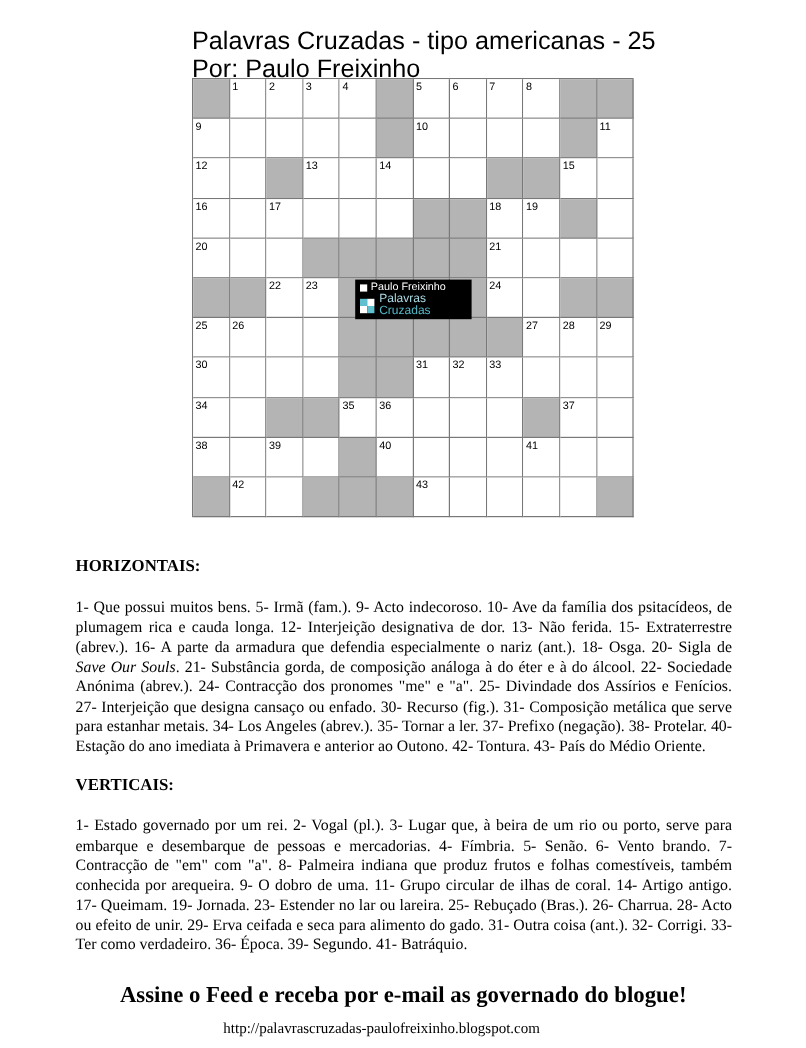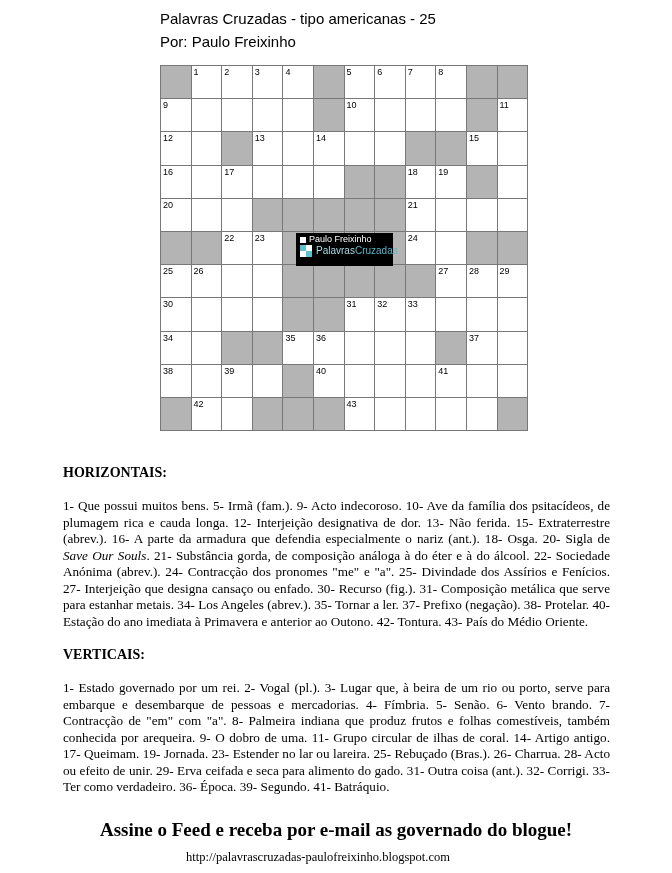--- a/index.html
+++ b/index.html
@@ -1,22 +1,22 @@
 <!DOCTYPE html>
 <html><head>
 <meta charset="utf-8">
 <style>
   * { margin:0; padding:0; box-sizing:border-box; }
   html,body { background:#ffffff; }
   .page {
     position:relative; width:672px; height:873px; background:#fff;
     font-family:"Liberation Serif", serif; color:#000; overflow:hidden;
   }
-  .title-block { position:absolute; left:160px; top:7px;
-    font-family:"Liberation Sans", sans-serif; font-size:15px; line-height:23px; }
+  .title-block { position:absolute; left:160px; top:23px;
+    font-family:"Liberation Sans", sans-serif; font-size:21px; line-height:23px; }
   
   .grid {
     position:absolute; left:160px; top:65px;
     display:grid; grid-template-columns:repeat(12, 30.6px); grid-auto-rows:33.2px;
     border-top:1px solid #787878; border-left:1px solid #787878;
     background:#fff;
   }
   .cell { position:relative; border-right:1px solid #787878; border-bottom:1px solid #787878; background:#fff; }
   .cell.block { background:#b4b4b4; }
   .cell .num {
@@ -30,21 +30,21 @@
     font-family:"Liberation Sans", sans-serif;
   }
   .logo-top { display:flex; align-items:center; gap:3px; }
   .logo-top .name { color:#fff; font-size:9px; line-height:9px; white-space:nowrap; }
   .sq { width:6px; height:6px; background:#fff; display:inline-block; flex:0 0 auto; }
   .logo-bottom { display:flex; gap:4px; align-items:center; }
   .checker { display:grid; grid-template-columns:6px 6px; grid-auto-rows:6px; flex:0 0 auto; }
   .checker i { display:block; }
   .checker .t { background:#5fc0d0; }
   .checker .w { background:#ffffff; }
-  .logo-lines { display:flex; flex-direction:row; }
+  .logo-lines { display:flex; flex-direction:column; }
   .logo-lines .l2 { color:#a9dbe4; font-size:10px; line-height:10px; }
   .logo-lines .l3 { color:#53b7c7; font-size:10px; line-height:10px; }
   
   .clues { position:absolute; left:63px; top:448px; width:547px; }
   .clues h3 { font-size:14px; font-weight:bold; line-height:17px;margin-top:16px; }
   .clues p { font-size:13.2px; line-height:16.5px; text-align:justify; margin-bottom:2px; }
   .clues h3 + p { margin-top:17px; }
   
   .footer-cta { position:absolute; left:0; top:819px; width:672px; text-align:center;
     font-weight:bold; font-size:19px; }

